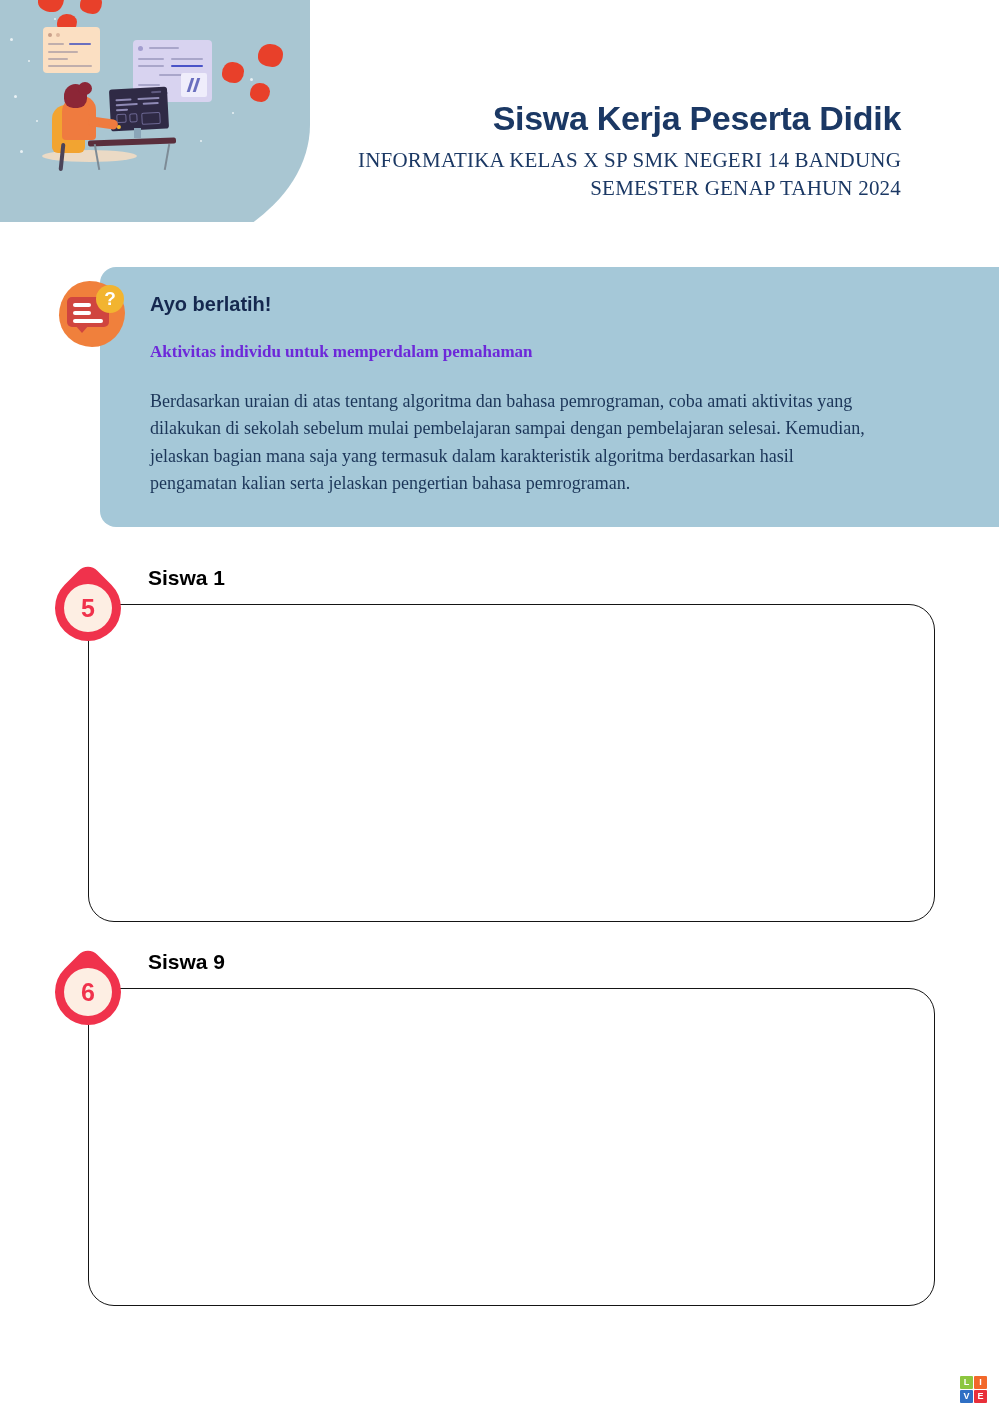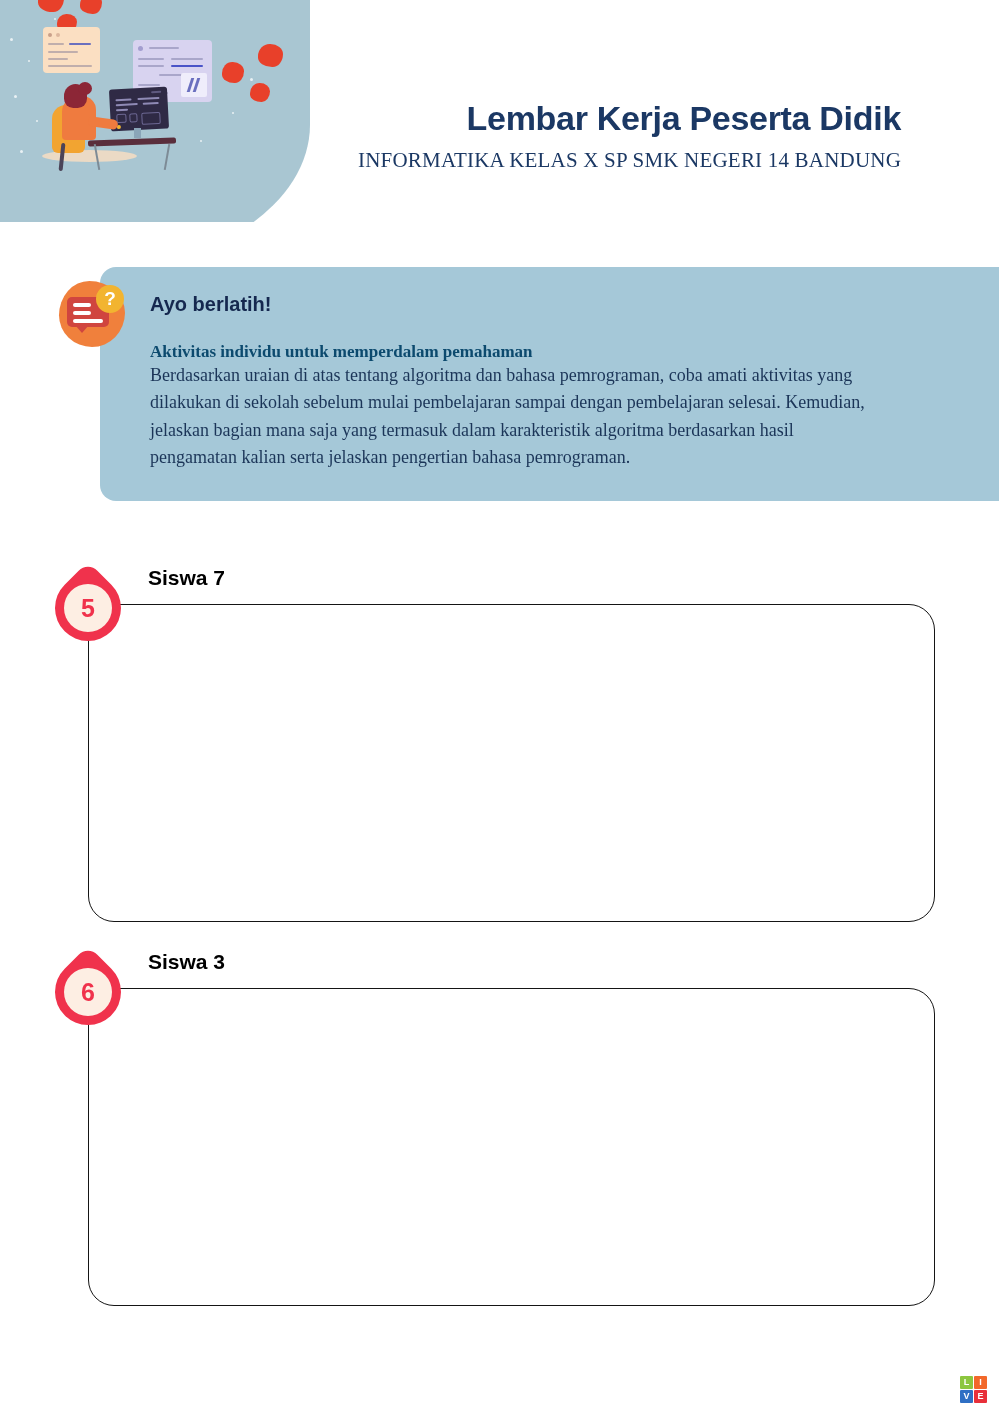--- a/index.html
+++ b/index.html
@@ -220,21 +220,22 @@
   .callout-heading {
     font-size: 20px;
     font-weight: bold;
     color: #15284f;
     margin-bottom: 26px;
   }
   .callout-sub {
     font-family: "Liberation Serif", serif;
     font-size: 17px;
     font-weight: bold;
-    color: #0c4a6e;
+    color: #6d28d9;
+    margin-bottom: 26px;
   }
   .callout-body {
     font-family: "Liberation Serif", serif;
     font-size: 18px;
     color: #1b3558;
     line-height: 1.52;
     max-width: 725px;
   }
 
   
@@ -433,23 +434,24 @@
   <div class="person-body"></div>
   <div class="person-arm"></div>
   <div class="person-head"></div>
   <div class="person-bun"></div>
   <div class="desk"></div>
   <div class="desk-leg" style="left:96px;transform:rotate(-10deg);"></div>
   <div class="desk-leg" style="left:166px;transform:rotate(10deg);"></div>
 </div>
 
 <div class="header">
-  <div class="title-main">Lembar Kerja Peserta Didik</div>
+  <div class="title-main">Siswa Kerja Peserta Didik</div>
   <div class="title-meta">
     <div>INFORMATIKA KELAS X SP SMK NEGERI 14 BANDUNG</div>
+    <div>SEMESTER GENAP TAHUN 2024</div>
   </div>
 </div>
 
 <div class="callout-wrap">
   <div class="callout-box">
     <div class="callout-heading">Ayo berlatih!</div>
     <div class="callout-sub">Aktivitas individu untuk memperdalam pemahaman</div>
     <div class="callout-body">Berdasarkan uraian di atas tentang algoritma dan bahasa pemrograman, coba amati aktivitas yang dilakukan di sekolah sebelum mulai pembelajaran sampai dengan pembelajaran selesai. Kemudian, jelaskan bagian mana saja yang termasuk dalam karakteristik algoritma berdasarkan hasil pengamatan kalian serta jelaskan pengertian bahasa pemrograman.</div>
   </div>
 
@@ -462,30 +464,30 @@
     </div>
     <div class="q-circle">?</div>
   </div>
 </div>
 
 <div class="answer-block b1">
   <div class="num-pin">
     <div class="pin-shape"></div>
     <div class="pin-inner">5</div>
   </div>
-  <div class="answer-label">Siswa 7</div>
+  <div class="answer-label">Siswa 1</div>
   <div class="answer-box"></div>
 </div>
 
 <div class="answer-block b2">
   <div class="num-pin">
     <div class="pin-shape"></div>
     <div class="pin-inner">6</div>
   </div>
-  <div class="answer-label">Siswa 3</div>
+  <div class="answer-label">Siswa 9</div>
   <div class="answer-box"></div>
 </div>
 
 <div class="footer-logo">
   <div class="logo-grid">
     <div class="logo-cell" style="background:#8cc63f;">L</div>
     <div class="logo-cell" style="background:#f2682a;">I</div>
     <div class="logo-cell" style="background:#2f6fc4;">V</div>
     <div class="logo-cell" style="background:#e8303a;">E</div>
   </div>

